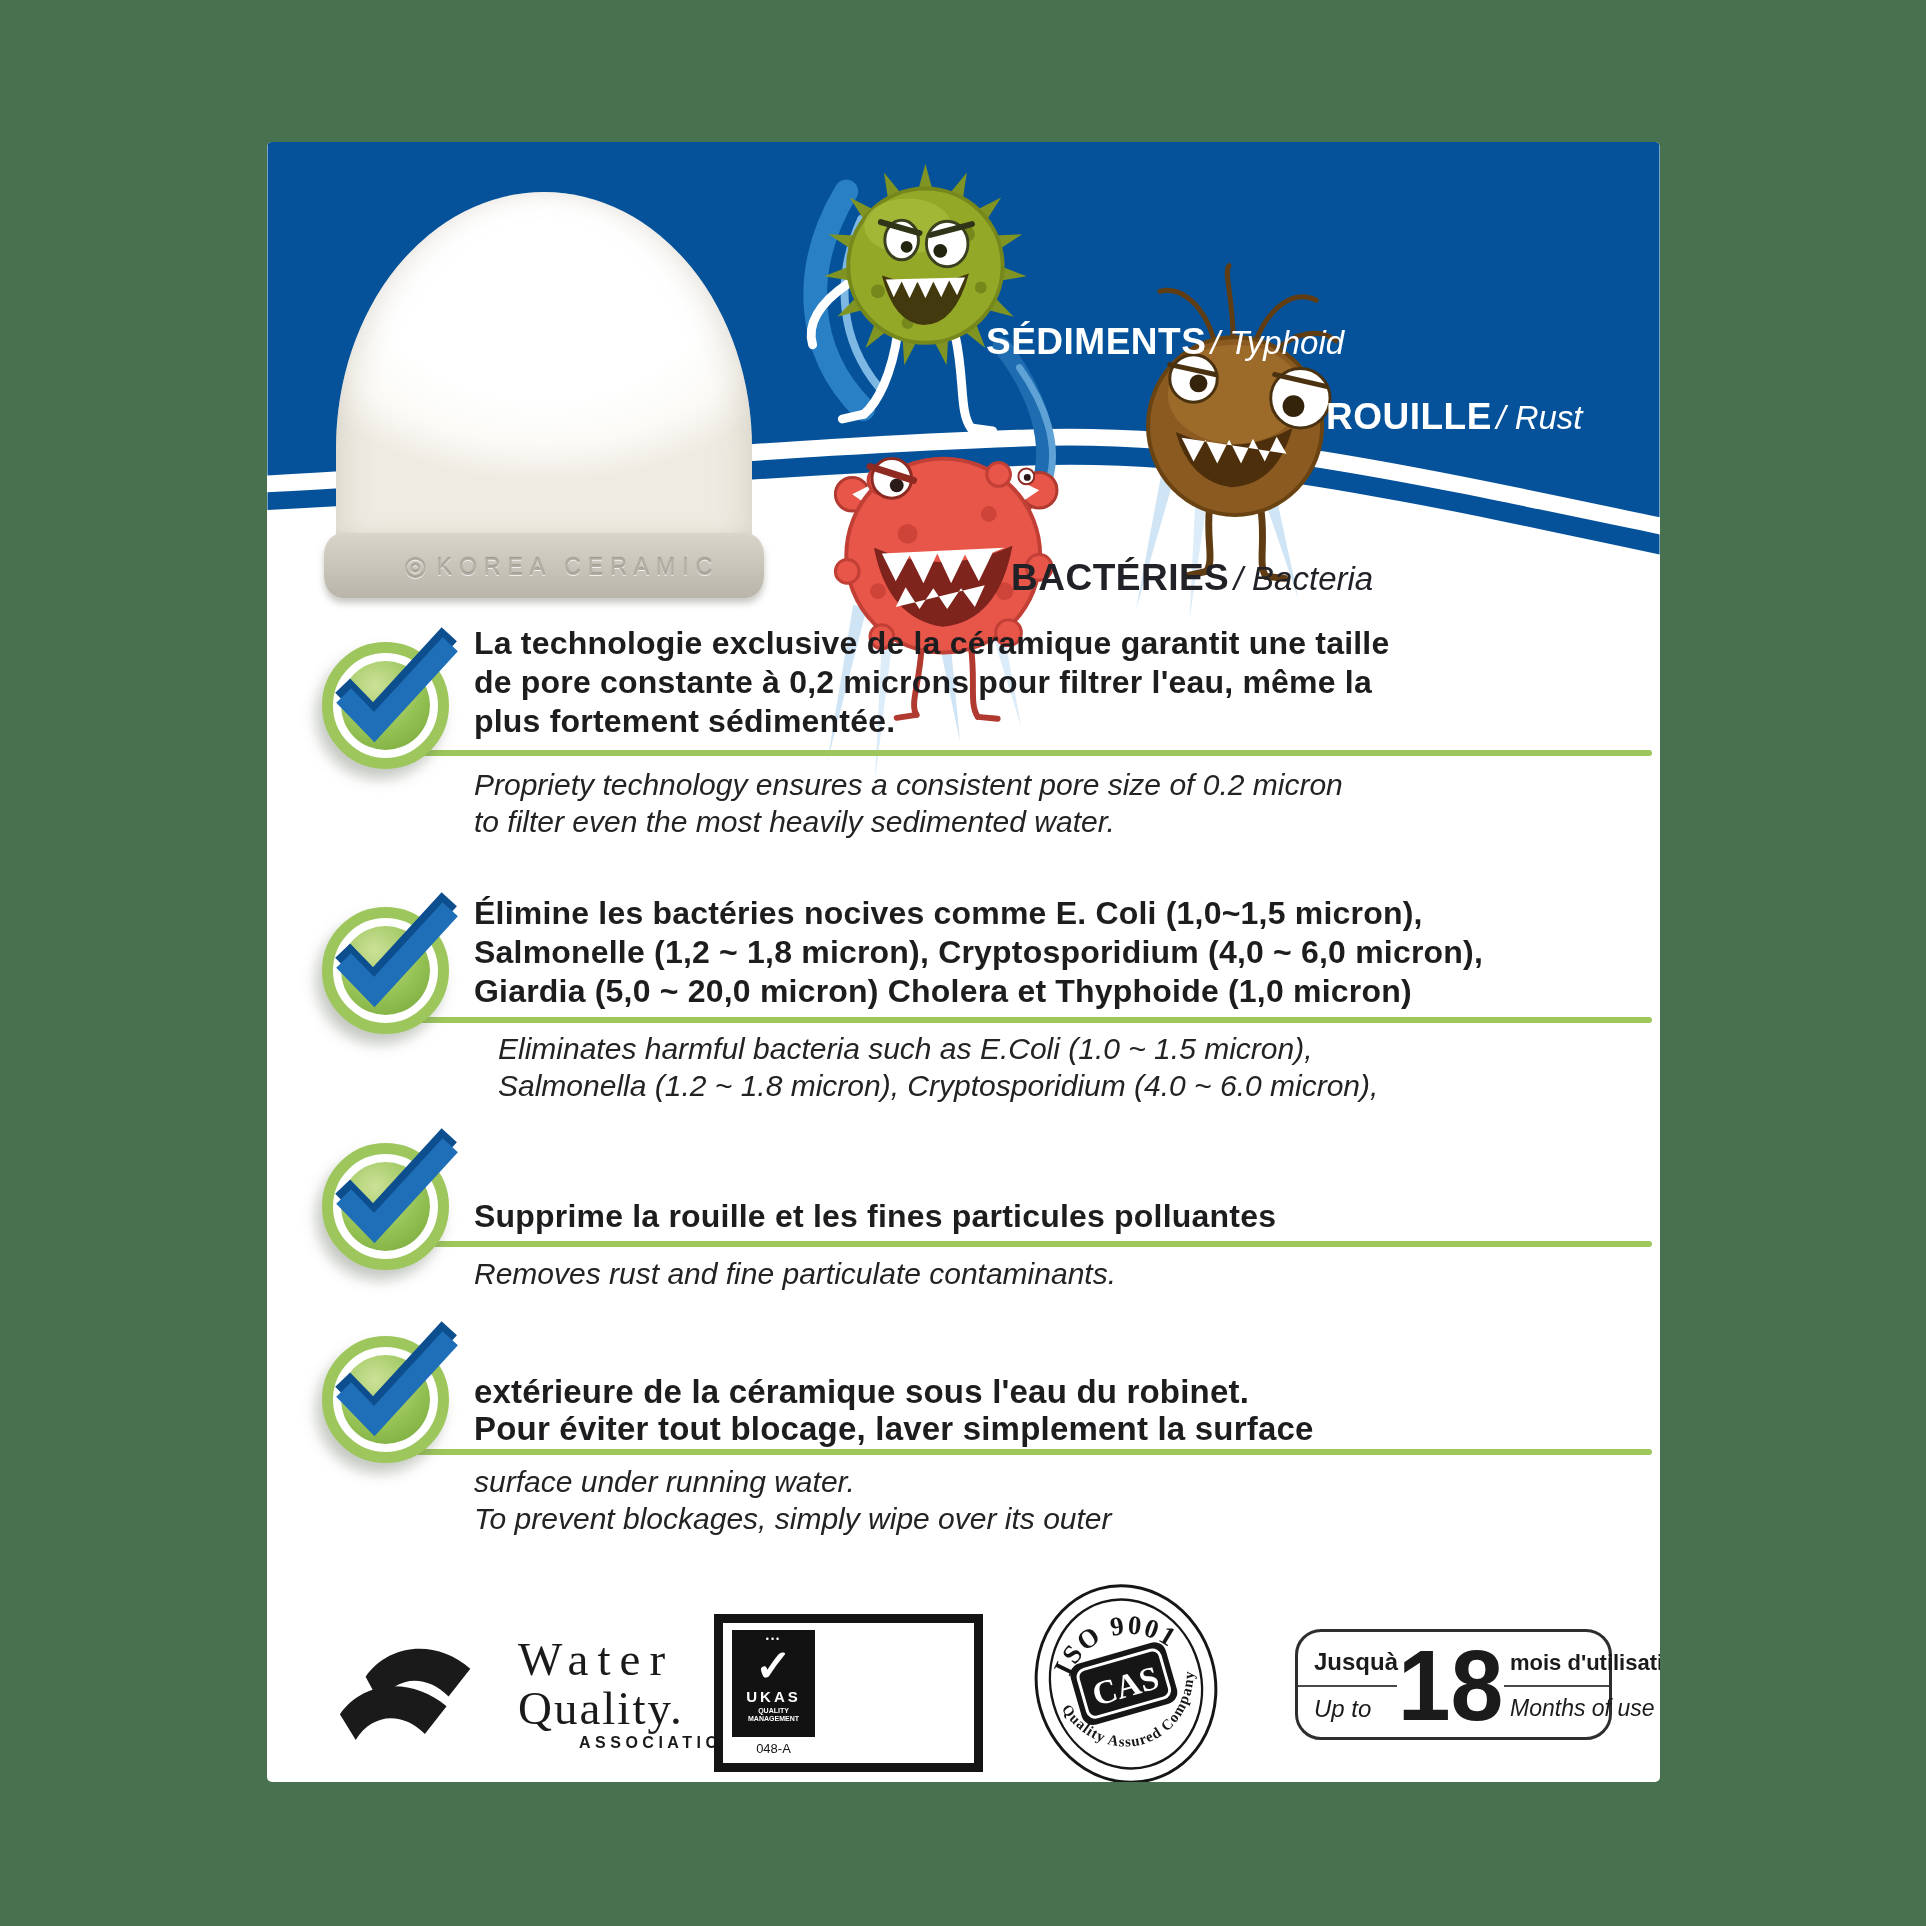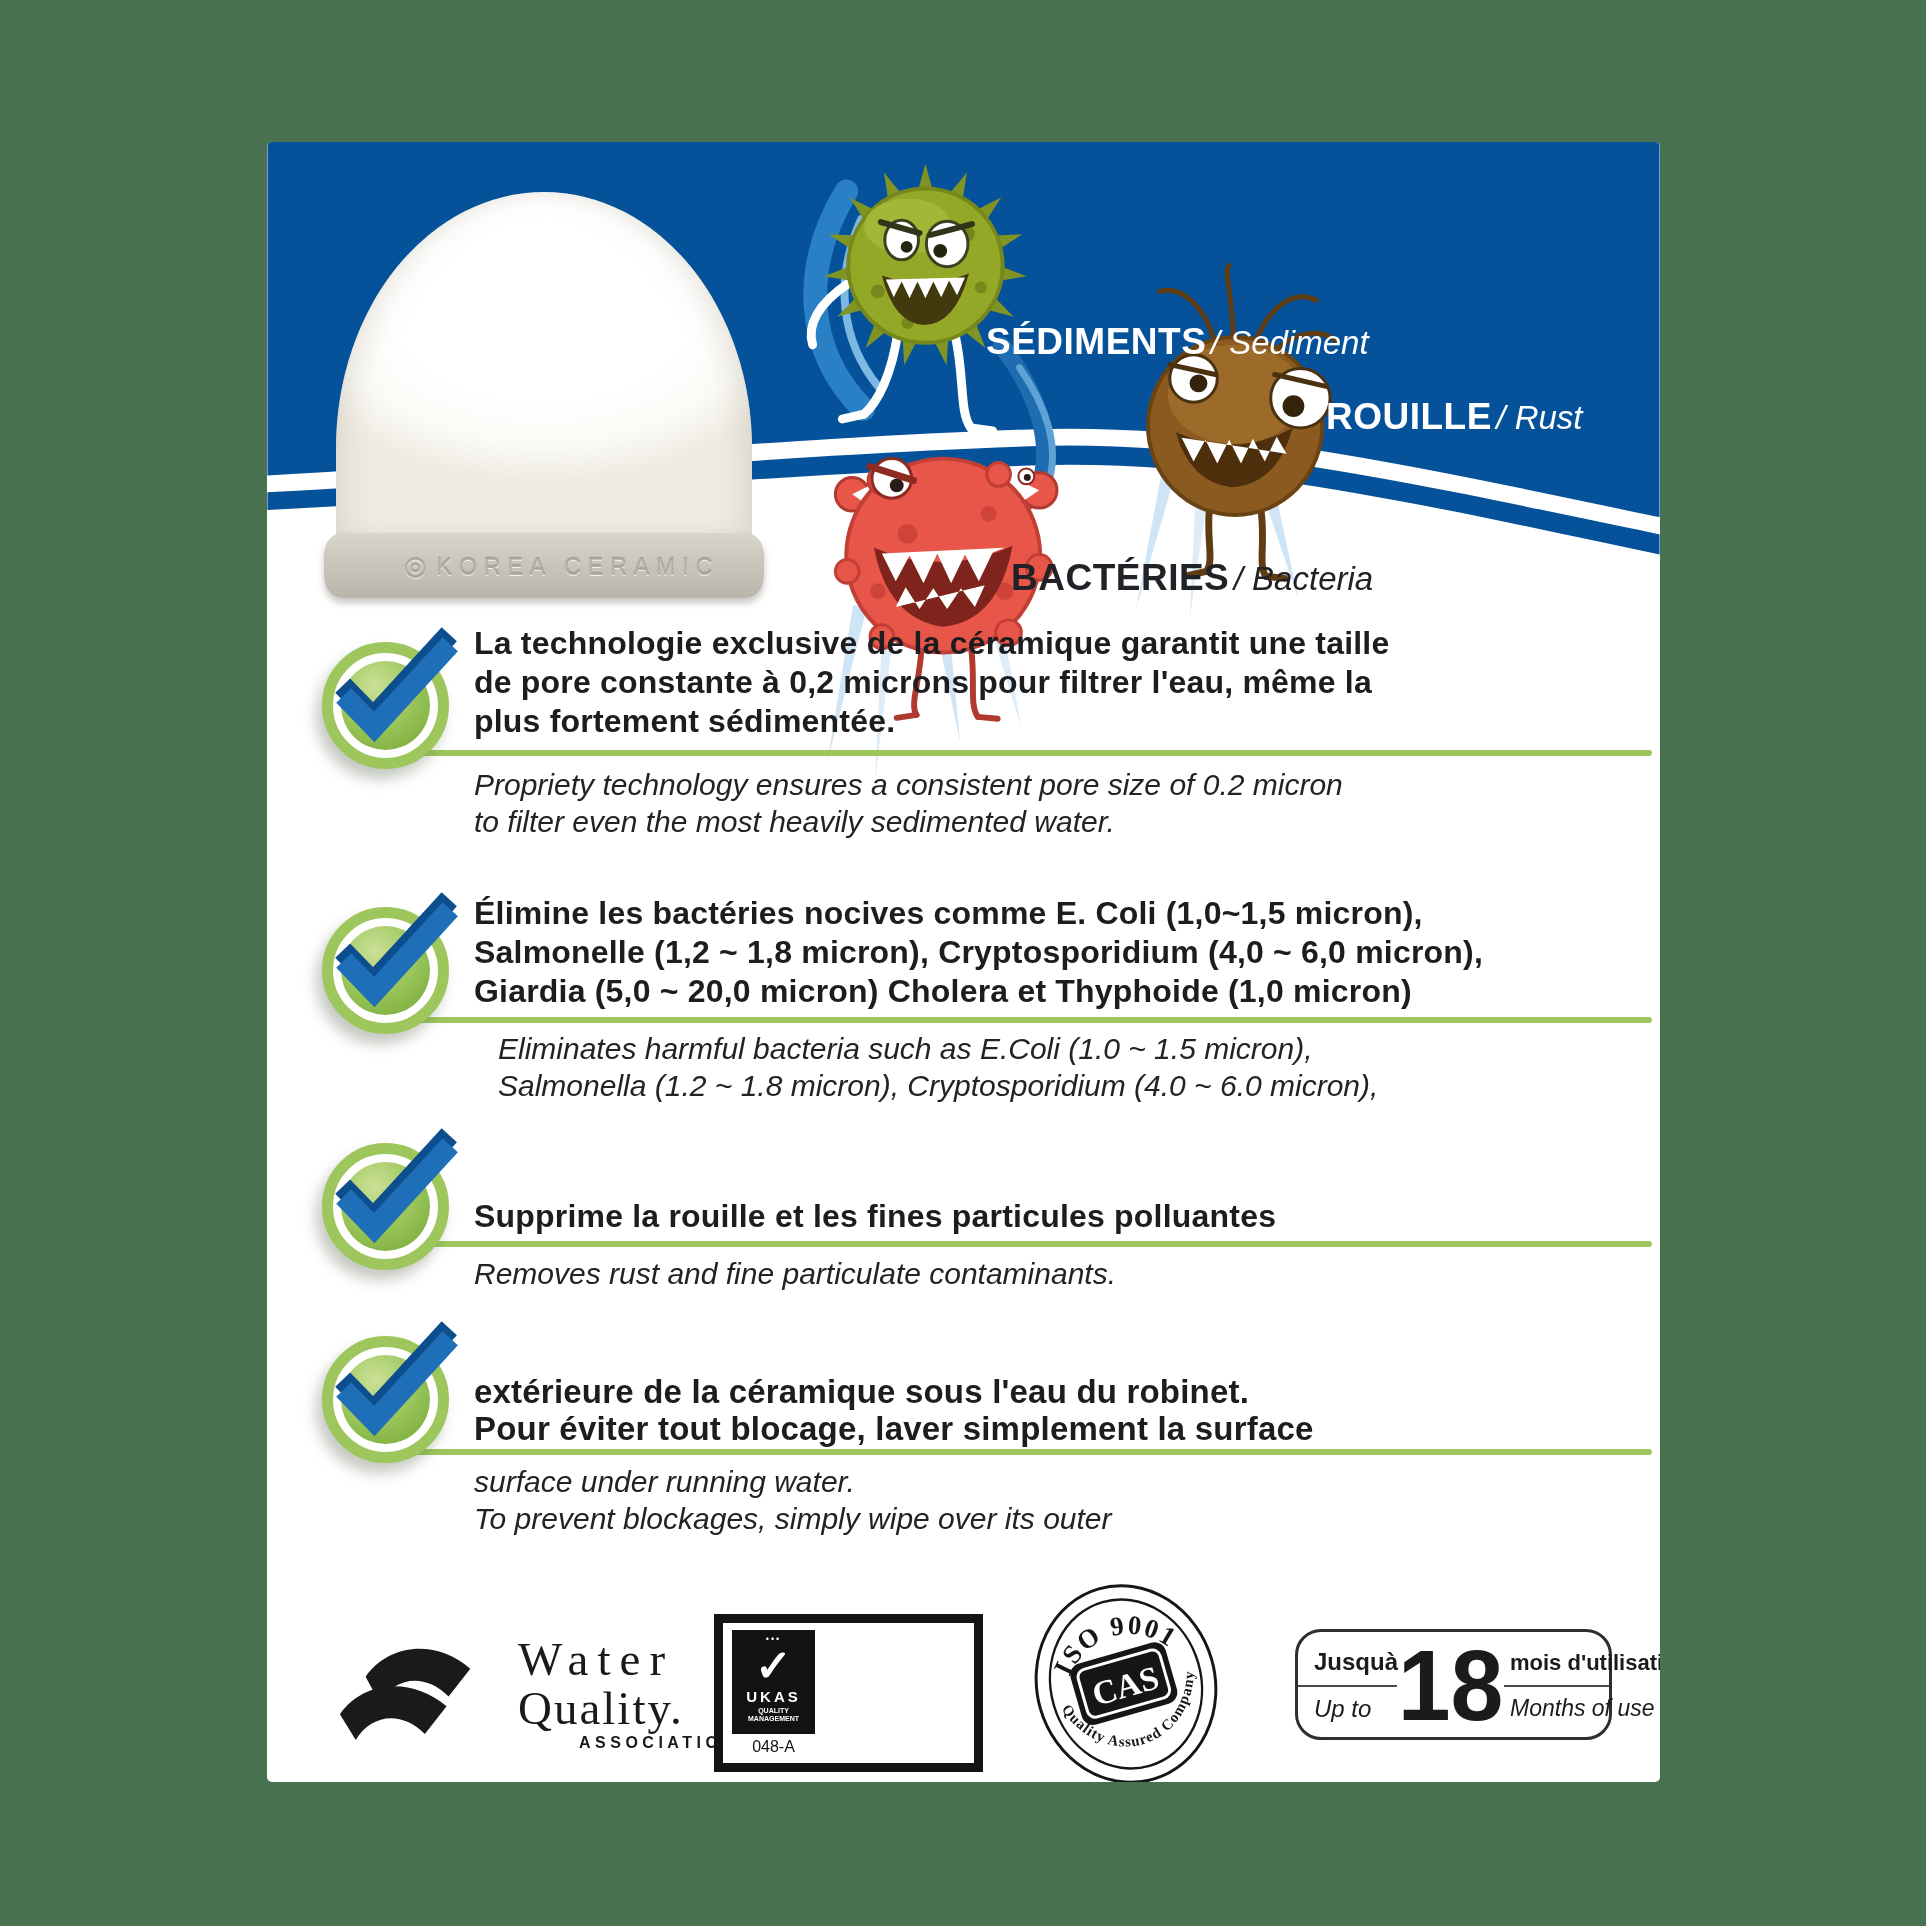--- a/index.html
+++ b/index.html
@@ -63,21 +63,21 @@
     border-radius:50%;display:flex;align-items:center;justify-content:center;}
   .urs-oval span{color:#ffffff;font-family:"Liberation Serif",serif;font-weight:bold;font-size:34px;letter-spacing:2px;}
   .urs-caption{position:absolute;left:0;right:0;bottom:3px;color:#ffffff;font-size:8px;text-align:center;letter-spacing:0.4px;white-space:nowrap;}
   .urs-iso{font-size:37px;font-weight:bold;letter-spacing:2px;text-align:center;margin-top:4px;color:#141414;white-space:nowrap;}
   .ukas-col{width:83px;display:flex;flex-direction:column;}
   .ukas-panel{background:#121212;height:113px;display:flex;flex-direction:column;align-items:center;justify-content:flex-start;padding-top:4px;box-sizing:border-box;}
   .ukas-crown{color:#ffffff;font-size:9px;letter-spacing:2px;line-height:10px;}
   .ukas-check{color:#ffffff;font-size:44px;line-height:44px;font-weight:bold;}
   .ukas-name{color:#ffffff;font-size:15px;font-weight:bold;letter-spacing:3px;line-height:17px;}
   .ukas-sub{color:#ffffff;font-size:7px;font-weight:bold;text-align:center;line-height:8px;margin-top:2px;}
-  .ukas-code{font-size:16px;text-align:center;margin-top:4px;color:#141414;}
+  .ukas-code{font-size:13px;text-align:center;margin-top:4px;color:#141414;}
 
   .cas-svg{position:absolute;left:762px;top:1436px;width:194px;height:213px;z-index:4;}
 
   .duration-box{position:absolute;left:1028px;top:1487px;width:317px;height:111px;border:3px solid #2e2e2e;border-radius:26px;
     background:#ffffff;box-sizing:border-box;z-index:4;color:#1b1b1b;}
   .d-line{position:absolute;top:53px;height:2px;background:#4a4a4a;}
   .d-line-left{left:0;width:99px;}
   .d-line-right{left:206px;right:0;}
   .d-fr{position:absolute;left:16px;top:16px;font-weight:bold;font-size:24px;}
   .d-en{position:absolute;left:16px;top:63px;font-style:italic;font-size:24px;}
@@ -221,21 +221,21 @@
         <circle cx="-47" cy="-71" r="7" fill="#2a1a18"></circle>
         <path d="M-74,-90 L-30,-76" stroke="#8e2a22" stroke-width="7" stroke-linecap="round"></path>
         <path d="M-70,-8 Q0,22 70,-10 Q56,66 0,72 Q-56,64 -70,-8 Z" fill="#7e241c"></path>
         <polygon points="-62,-2 -48,26 -34,0 -20,28 -6,-2 8,28 22,-1 36,26 50,-3 62,-8" fill="#ffffff"></polygon>
         <polygon points="-48,52 -38,32 -24,54 -10,33 4,54 18,33 32,52 42,30" fill="#ffffff"></polygon>
       </g>
     </svg>
 
     <div class="germ-label label-sediment">
       <span class="gl-primary">SÉDIMENTS</span>
-      <span class="gl-secondary">/ Sediment</span>
+      <span class="gl-secondary">/ Typhoid</span>
     </div>
     <div class="germ-label label-rust">
       <span class="gl-primary">ROUILLE</span>
       <span class="gl-secondary">/ Rust</span>
     </div>
     <div class="germ-label label-bacteria">
       <span class="gl-primary">BACTÉRIES</span>
       <span class="gl-secondary">/ Bacteria</span>
     </div>
 

